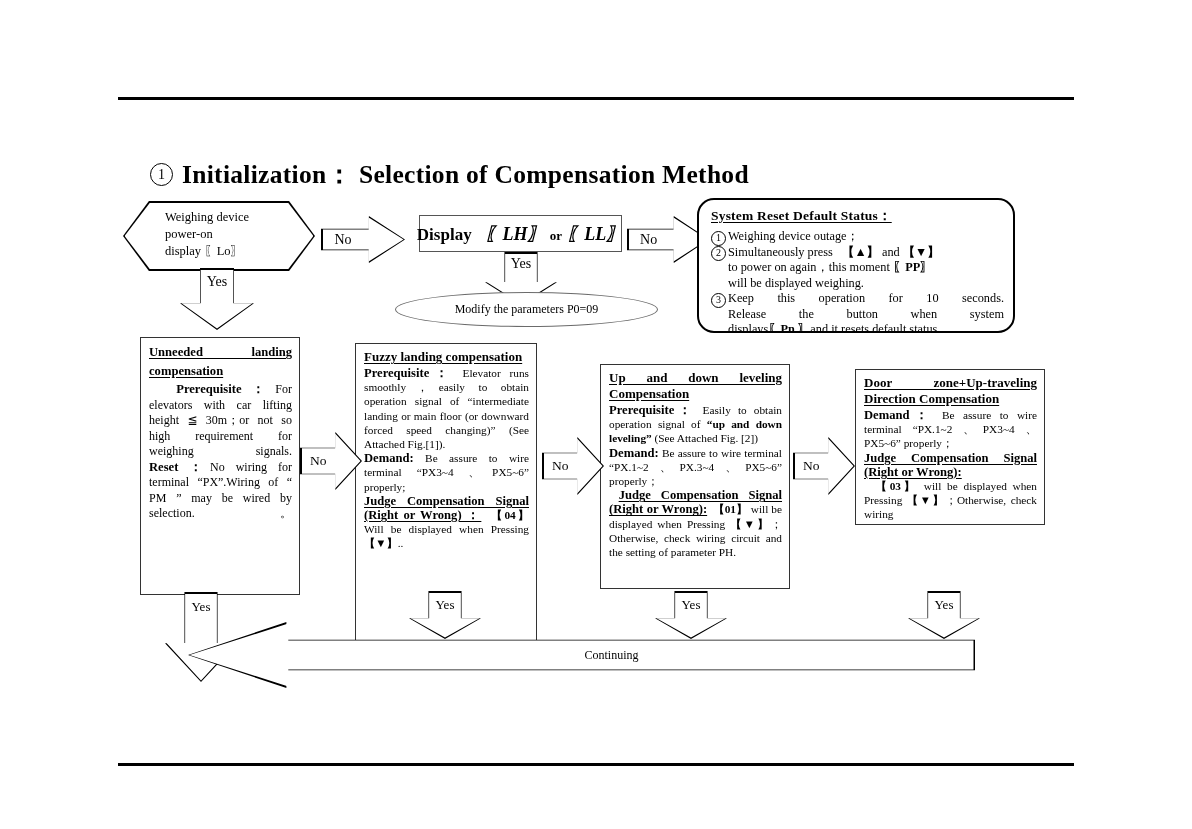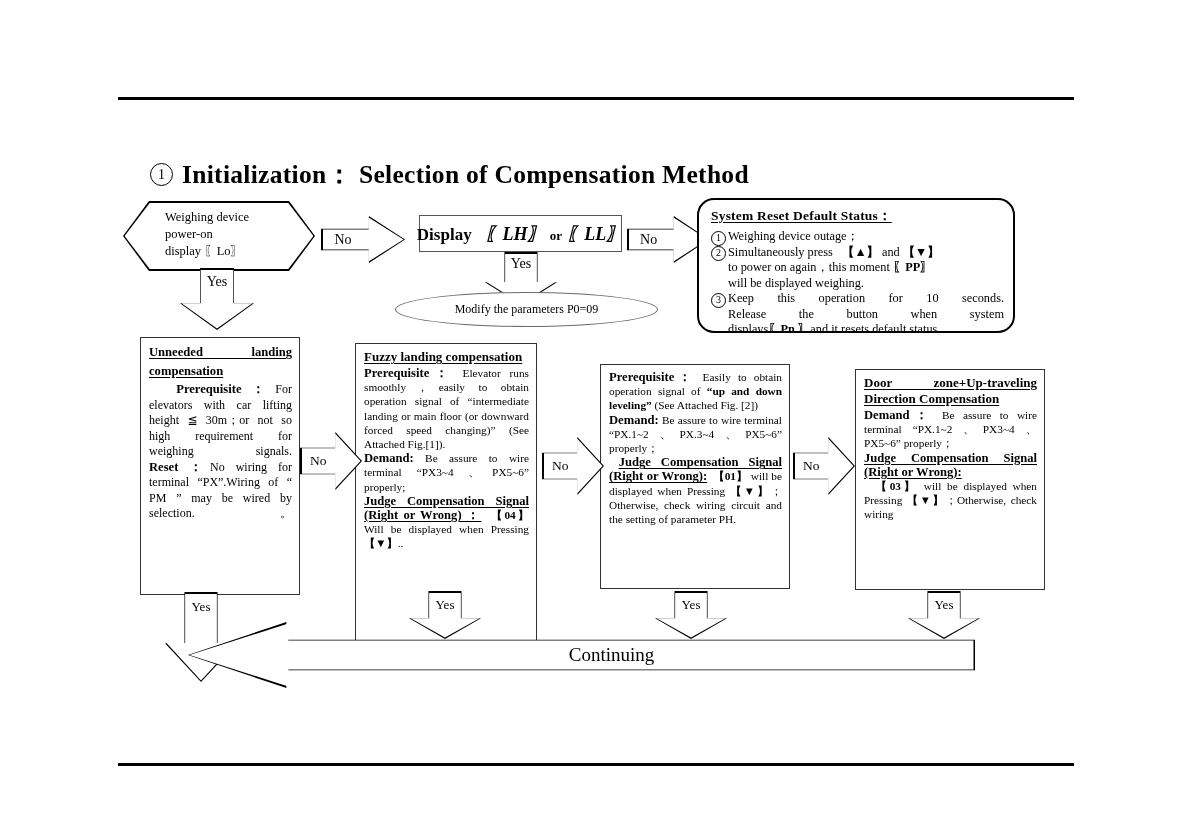--- a/index.html
+++ b/index.html
@@ -201,21 +201,21 @@
   .method-box p { margin: 0; }
   .method-box .lbl { font-weight: bold; }
   .method-box .lbl-lg { font-weight: bold; font-size: 12.6px; }
   .method-box .ul { text-decoration: underline; text-underline-offset: 1.5px; }
   .method-box .just { text-align: justify; text-align-last: justify; }
   .method-box .jl { text-align: justify; }
 
   #box-unneeded { left: 140px; top: 337px; width: 160px; height: 258px; }
   #box-fuzzy    { left: 355px; top: 343px; width: 182px; height: 314px; }
   #box-updown   { left: 600px; top: 364px; width: 190px; height: 225px; }
-  #box-doorzone { left: 855px; top: 369px; width: 190px; height: 221px; }
+  #box-doorzone { left: 855px; top: 369px; width: 190px; height: 156px; }
 
   #box-unneeded { font-size: 12px; line-height: 15.5px; }
   #box-unneeded .mb-title { font-size: 12.6px; line-height: 19px; }
 
   
   .arrow {
     position: absolute;
   }
   .arrow .shape {
     position: absolute;
@@ -275,21 +275,21 @@
     inset: 1.5px;
     background: #fff;
     clip-path: polygon(0% 50%, 12.6% 0%, 12.6% 27%, 100% 27%, 100% 73%, 12.6% 73%, 12.6% 100%);
   }
   #arrow-continuing .alabel {
     position: absolute;
     inset: 0;
     display: flex;
     align-items: center;
     justify-content: center;
-    font-size: 19px;
+    font-size: 12px;
     padding-left: 60px;
   }
 
   
   #arrow-yes-power   { left: 180px; top: 268px; width: 74px; height: 62px; }
   #arrow-no-1        { left: 321px; top: 216px; width: 84px; height: 47px; }
   #arrow-yes-display { left: 485px; top: 252px; width: 72px; height: 53px; }
   #arrow-no-2        { left: 627px; top: 216px; width: 82px; height: 47px; }
 
   #arrow-no-b1 { left: 300px; top: 432px; width: 62px; height: 58px; }
@@ -406,20 +406,21 @@
   <p class="jl">
     <span class="lbl-lg">Demand:</span>&nbsp;<span>Be assure to wire terminal “PX3~4 、PX5~6” properly;</span>
   </p>
   <p class="jl">
     <span class="lbl-lg ul">Judge Compensation Signal (Right or Wrong) ：</span>&nbsp;&nbsp;<span class="lbl">【04】</span><span>Will be displayed when Pressing</span>
     <span class="lbl">【▼】</span><span>..</span>
   </p>
 </div>
 
 <div class="method-box" id="box-updown">
+  <span class="mb-title left-last">Up and down leveling Compensation</span>
   <p class="jl">
     <span class="lbl-lg">Prerequisite：</span>&nbsp;<span>Easily to obtain operation signal of</span>
     <span class="lbl">“up and down leveling”</span>
     <span>(See Attached  Fig. [2])</span>
   </p>
   <p class="jl">
     <span class="lbl-lg">Demand:</span>&nbsp;<span>Be assure to wire terminal  “PX.1~2 、PX.3~4 、PX5~6” properly；</span>
   </p>
   <p class="jl">
     &nbsp;<span class="lbl-lg ul">Judge Compensation Signal (Right or Wrong):</span>&nbsp;&nbsp;<span class="lbl">【01】</span>

